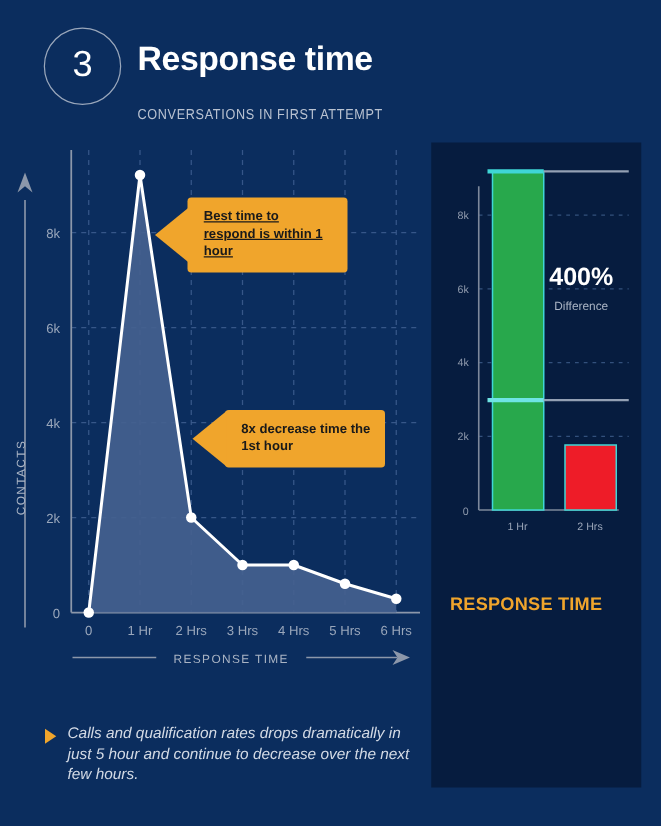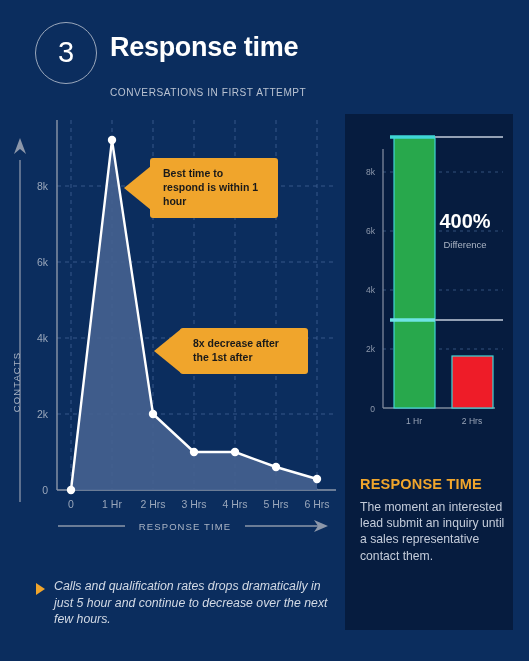--- a/index.html
+++ b/index.html
@@ -97,21 +97,21 @@
     content: "";
     position: absolute;
     left: -26px;
     top: 50%;
     transform: translateY(-50%);
     width: 0; height: 0;
     border-top: 22px solid transparent;
     border-bottom: 22px solid transparent;
     border-right: 27px solid #f0a52c;
   }
-  #callout-best-time { left: 150px; top: 158px; width: 128px; }
+  #callout-best-time { left: 150px; top: 158px; width: 128px; text-decoration: underline; }
   #callout-decrease  { left: 180px; top: 328px; width: 128px; }
 
   
   #footnote {
     position: absolute;
     left: 36px; top: 578px;
     width: 292px;
     display: flex;
     gap: 9px;
   }
@@ -262,21 +262,21 @@
       <line x1="58" y1="414" x2="125" y2="414" stroke="#8c97aa" stroke-width="1.3"></line>
       <text class="axis-name-text" x="185" y="418" text-anchor="middle">RESPONSE TIME</text>
       <line x1="245" y1="414" x2="318" y2="414" stroke="#8c97aa" stroke-width="1.3"></line>
       <path d="M328 414 L314 408 L318 414 L314 420 Z" fill="#8c97aa"></path>
     </g>
   </svg>
 </div>
 
 <div class="callout" id="callout-best-time">Best time to respond is within 1 hour</div>
 
-<div class="callout" id="callout-decrease">8x decrease after the 1st after</div>
+<div class="callout" id="callout-decrease">8x decrease time the 1st hour</div>
 
 <div id="footnote">
   <span id="footnote-bullet-icon"></span>
   <span id="footnote-text">Calls and qualification rates drops dramatically in just 5 hour and continue to decrease over the next few hours.</span>
 </div>
 
 <div id="right-panel">
 
   <div id="bar-chart">
     <svg width="168" height="330" viewBox="0 0 168 330">
@@ -319,15 +319,14 @@
 
       <g>
         <text class="bar-cat-text" x="69" y="300" text-anchor="middle">1 Hr</text>
         <text class="bar-cat-text" x="127" y="300" text-anchor="middle">2 Hrs</text>
       </g>
     </svg>
   </div>
 
   <div id="definition-block">
     <div id="definition-title">RESPONSE TIME</div>
-    <div id="definition-body">The moment an interested lead submit an inquiry until a sales representative contact them.</div>
   </div>
 </div>
 
 </body></html>

